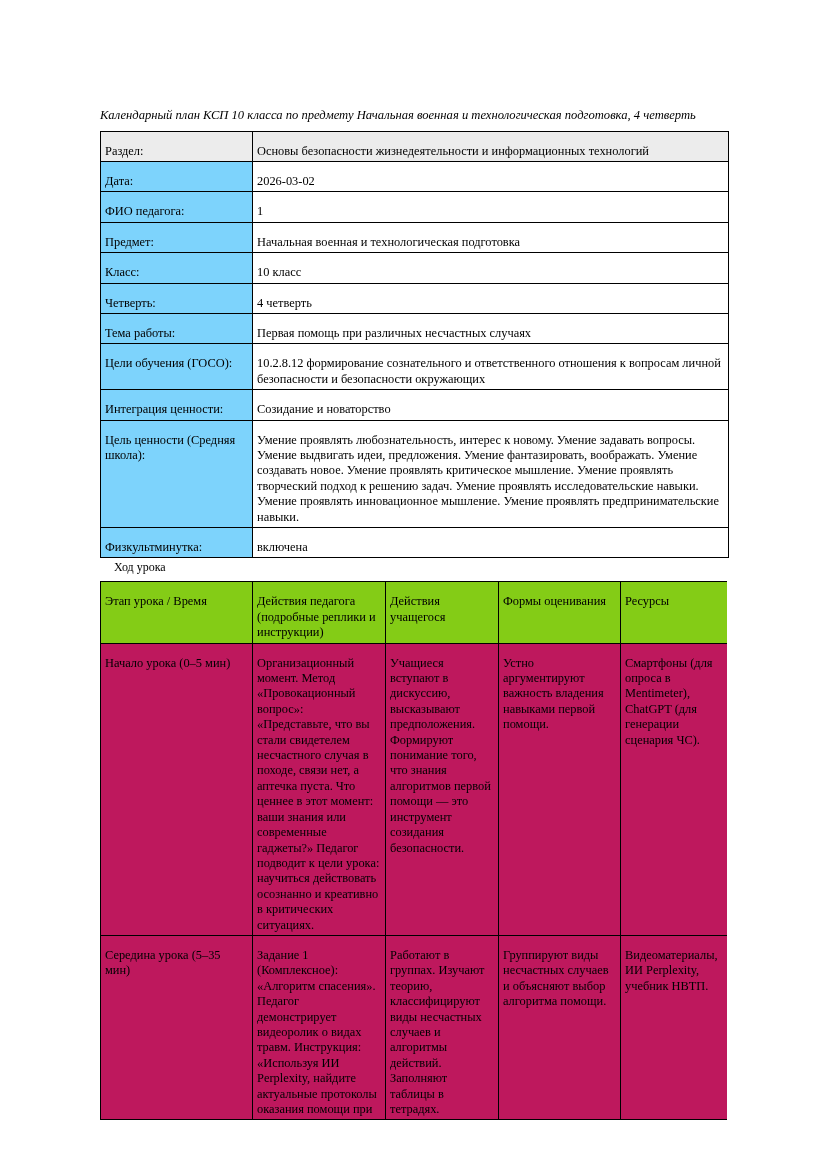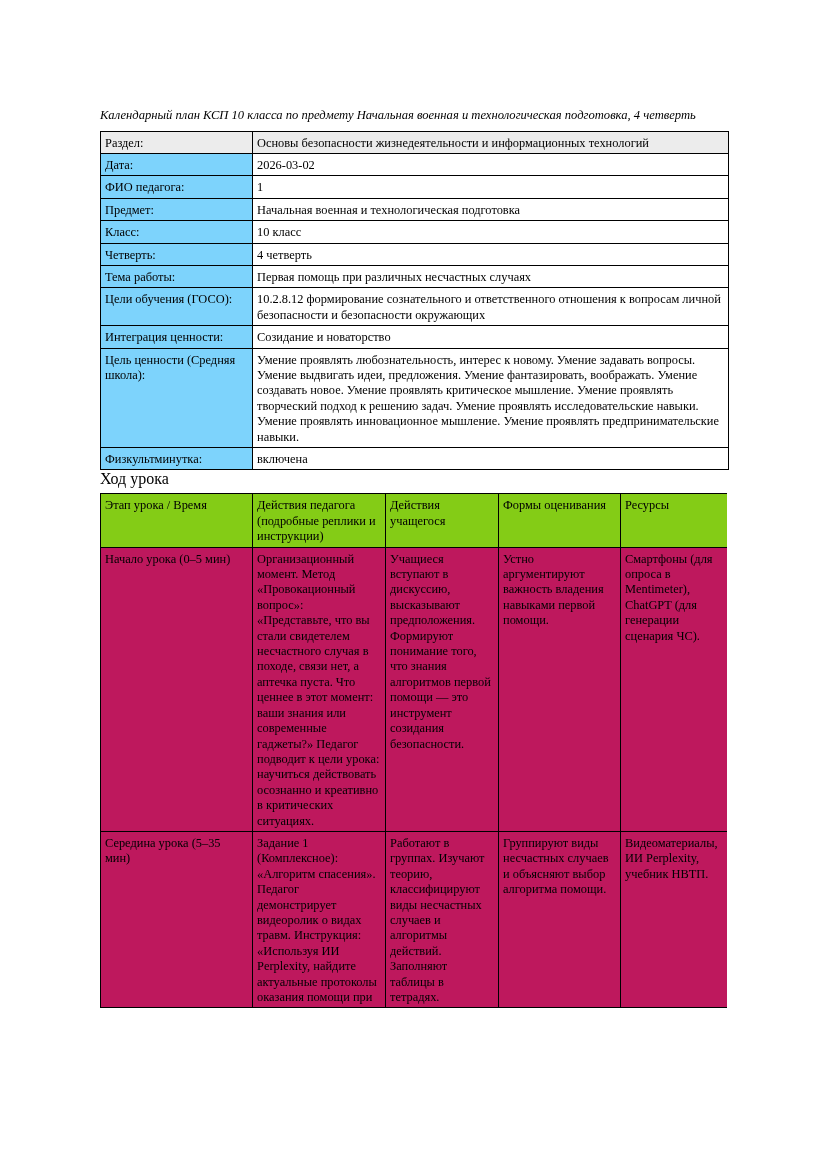--- a/index.html
+++ b/index.html
@@ -32,42 +32,42 @@
   }
   table {
     border-collapse: collapse;
     table-layout: fixed;
     width: 628px;
     font-size: 12.4px;
     line-height: 15.4px;
   }
   table td, table th {
     border: 1px solid #000000;
-    padding: 4px 4px 2px 4px;
+    padding: 12px 4px 2px 4px;
     vertical-align: top;
     text-align: left;
     font-weight: normal;
     word-wrap: break-word;
     overflow-wrap: break-word;
     hyphens: none;
   }
   
   .info-table { margin-bottom: 0; }
   .info-table col.c-label { width: 152px; }
   .info-table col.c-value { width: 476px; }
   .info-table td.label-cell {
     background: #7dd3fc;
   }
   .info-table tr.row-shaded td {
     background: #ececec;
   }
   .section-caption {
-    font-size: 16px;
+    font-size: 12px;
     line-height: 16px;
-    margin: 1px 0 6px 0;
+    margin: 1px 0 6px 14px;
   }
   
   .flow-table col.c1 { width: 152px; }
   .flow-table col.c2 { width: 133px; }
   .flow-table col.c3 { width: 113px; }
   .flow-table col.c4 { width: 122px; }
   .flow-table col.c5 { width: 108px; }
   .flow-table thead td {
     background: #84cc16;
   }

